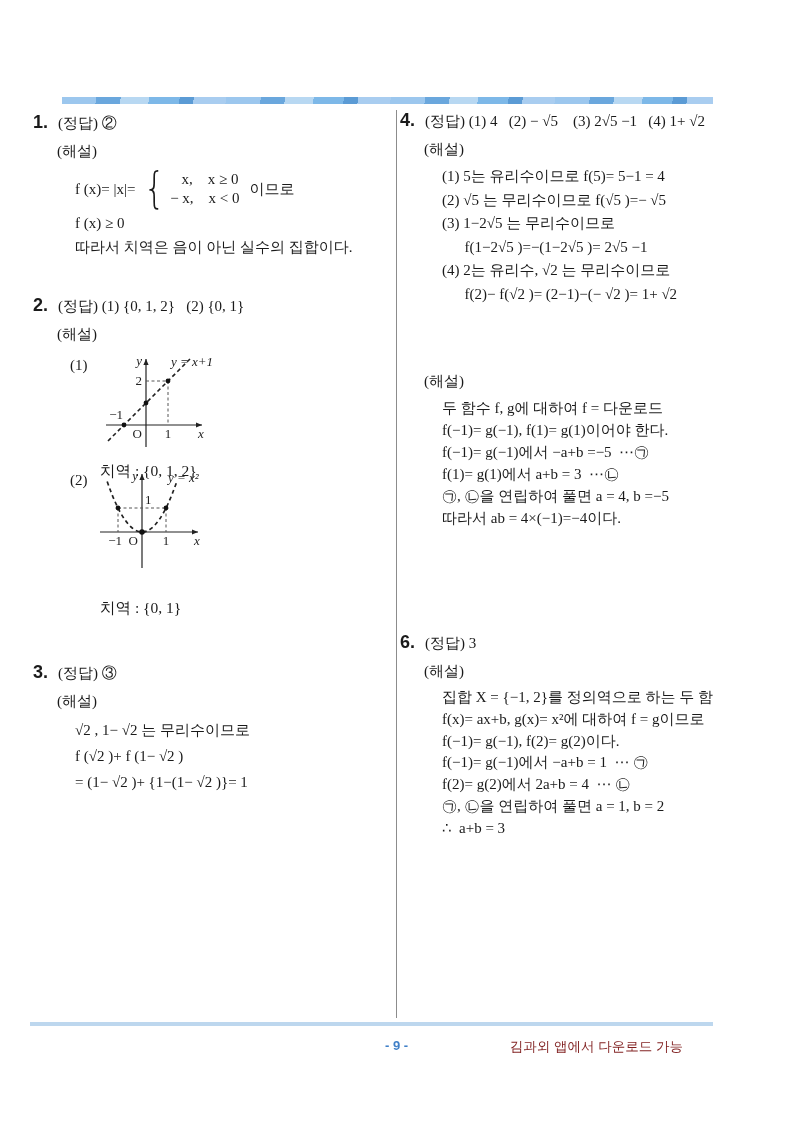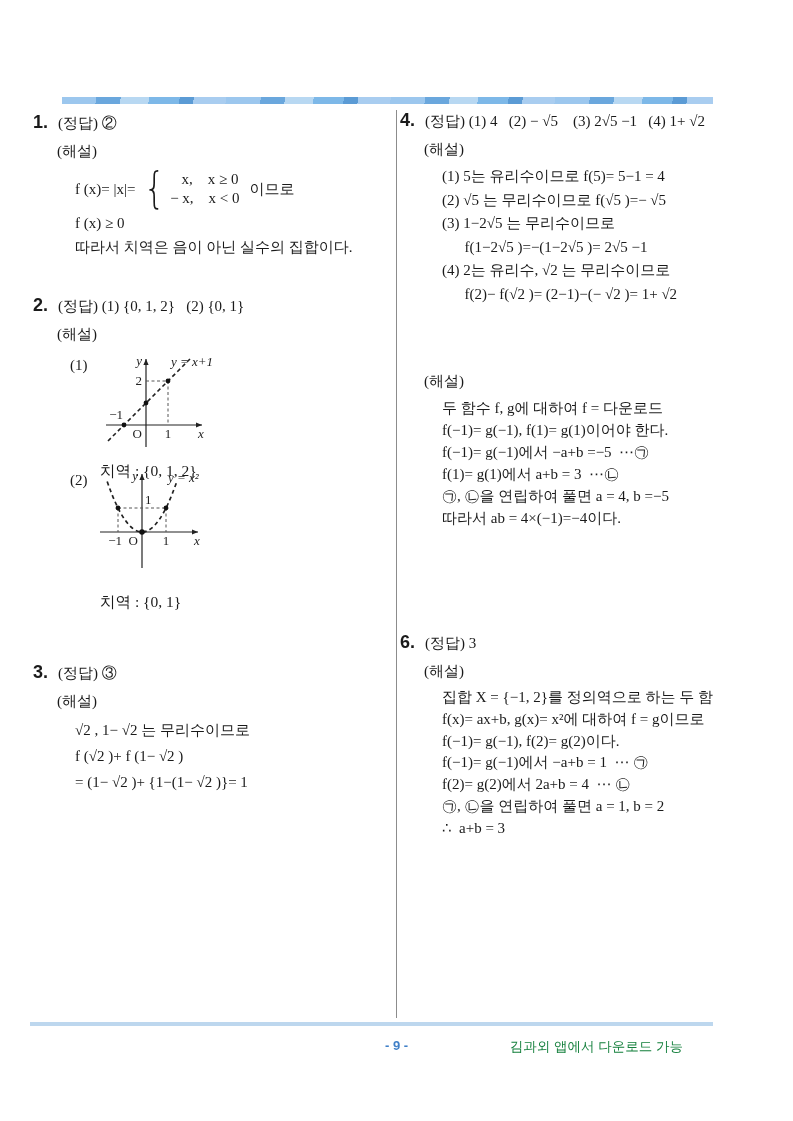--- a/index.html
+++ b/index.html
@@ -35,21 +35,21 @@
   
   .graph-item{position:absolute;font-size:15px;}
   .gitem-label{position:absolute;left:0;top:4px;}
   .graph-caption{font-size:15.5px;}
   svg text{font-family:"Liberation Serif","DejaVu Serif",serif;font-size:13px;fill:#222;}
   svg text.cl{font-style:italic;}
   
   .footer-line{position:absolute;left:30px;top:1022px;width:733px;height:4px;background:#bdd7ee;}
   .page-num{position:absolute;left:0;top:1038px;width:793px;text-align:center;
     font-family:"Liberation Sans","DejaVu Sans",sans-serif;font-weight:bold;font-size:13px;color:#4080c8;}
-  .footer-right{position:absolute;right:30px;top:1038px;font-size:13.5px;color:#15803d;
+  .footer-right{position:absolute;right:30px;top:1038px;font-size:13.5px;color:#7f1d1d;
     font-family:"Liberation Sans","DejaVu Sans",sans-serif;}
 </style>
 </head>
 <body>
 
 <div id="page">
 
   <div class="top-band"></div>
   <div class="col-divider"></div>
 
@@ -122,21 +122,21 @@
       <circle cx="74" cy="40" r="2.4" fill="#111"></circle>
 
       <text x="46" y="12" text-anchor="end" class="cl">y</text>
       <text x="102" y="77" class="cl">x</text>
       <text x="46" y="77" text-anchor="end">O</text>
       <text x="30" y="77" text-anchor="end">−1</text>
       <text x="74" y="77" text-anchor="middle">1</text>
       <text x="53" y="36">1</text>
       <text x="76" y="14" class="cl">y = x²</text>
     </svg>
-    <div class="graph-caption" style="margin-left:30px;margin-top:12px;">치역 : {0, 1}</div>
+    <div class="graph-caption" style="margin-left:30px;margin-top:18px;">치역 : {0, 1}</div>
   </div>
 
   <div class="problem" style="left:33px;top:662px;width:350px;">
     <div class="phead"><span class="pnum">3.</span><span class="panswer">(정답) ③</span></div>
     <div class="pexplain">(해설)</div>
     <div class="plines" style="line-height:26px;"><div class="line">√2 , 1− √2 는 무리수이므로</div><div class="line">f (√2 )+ f (1− √2 )</div><div class="line">= (1− √2 )+ {1−(1− √2 )}= 1</div></div>
   </div>
 
   <div class="problem" style="left:400px;top:110px;width:370px;">
     <div class="phead"><span class="pnum">4.</span><span class="panswer">(정답) (1) 4   (2) − √5    (3) 2√5 −1   (4) 1+ √2</span></div>

